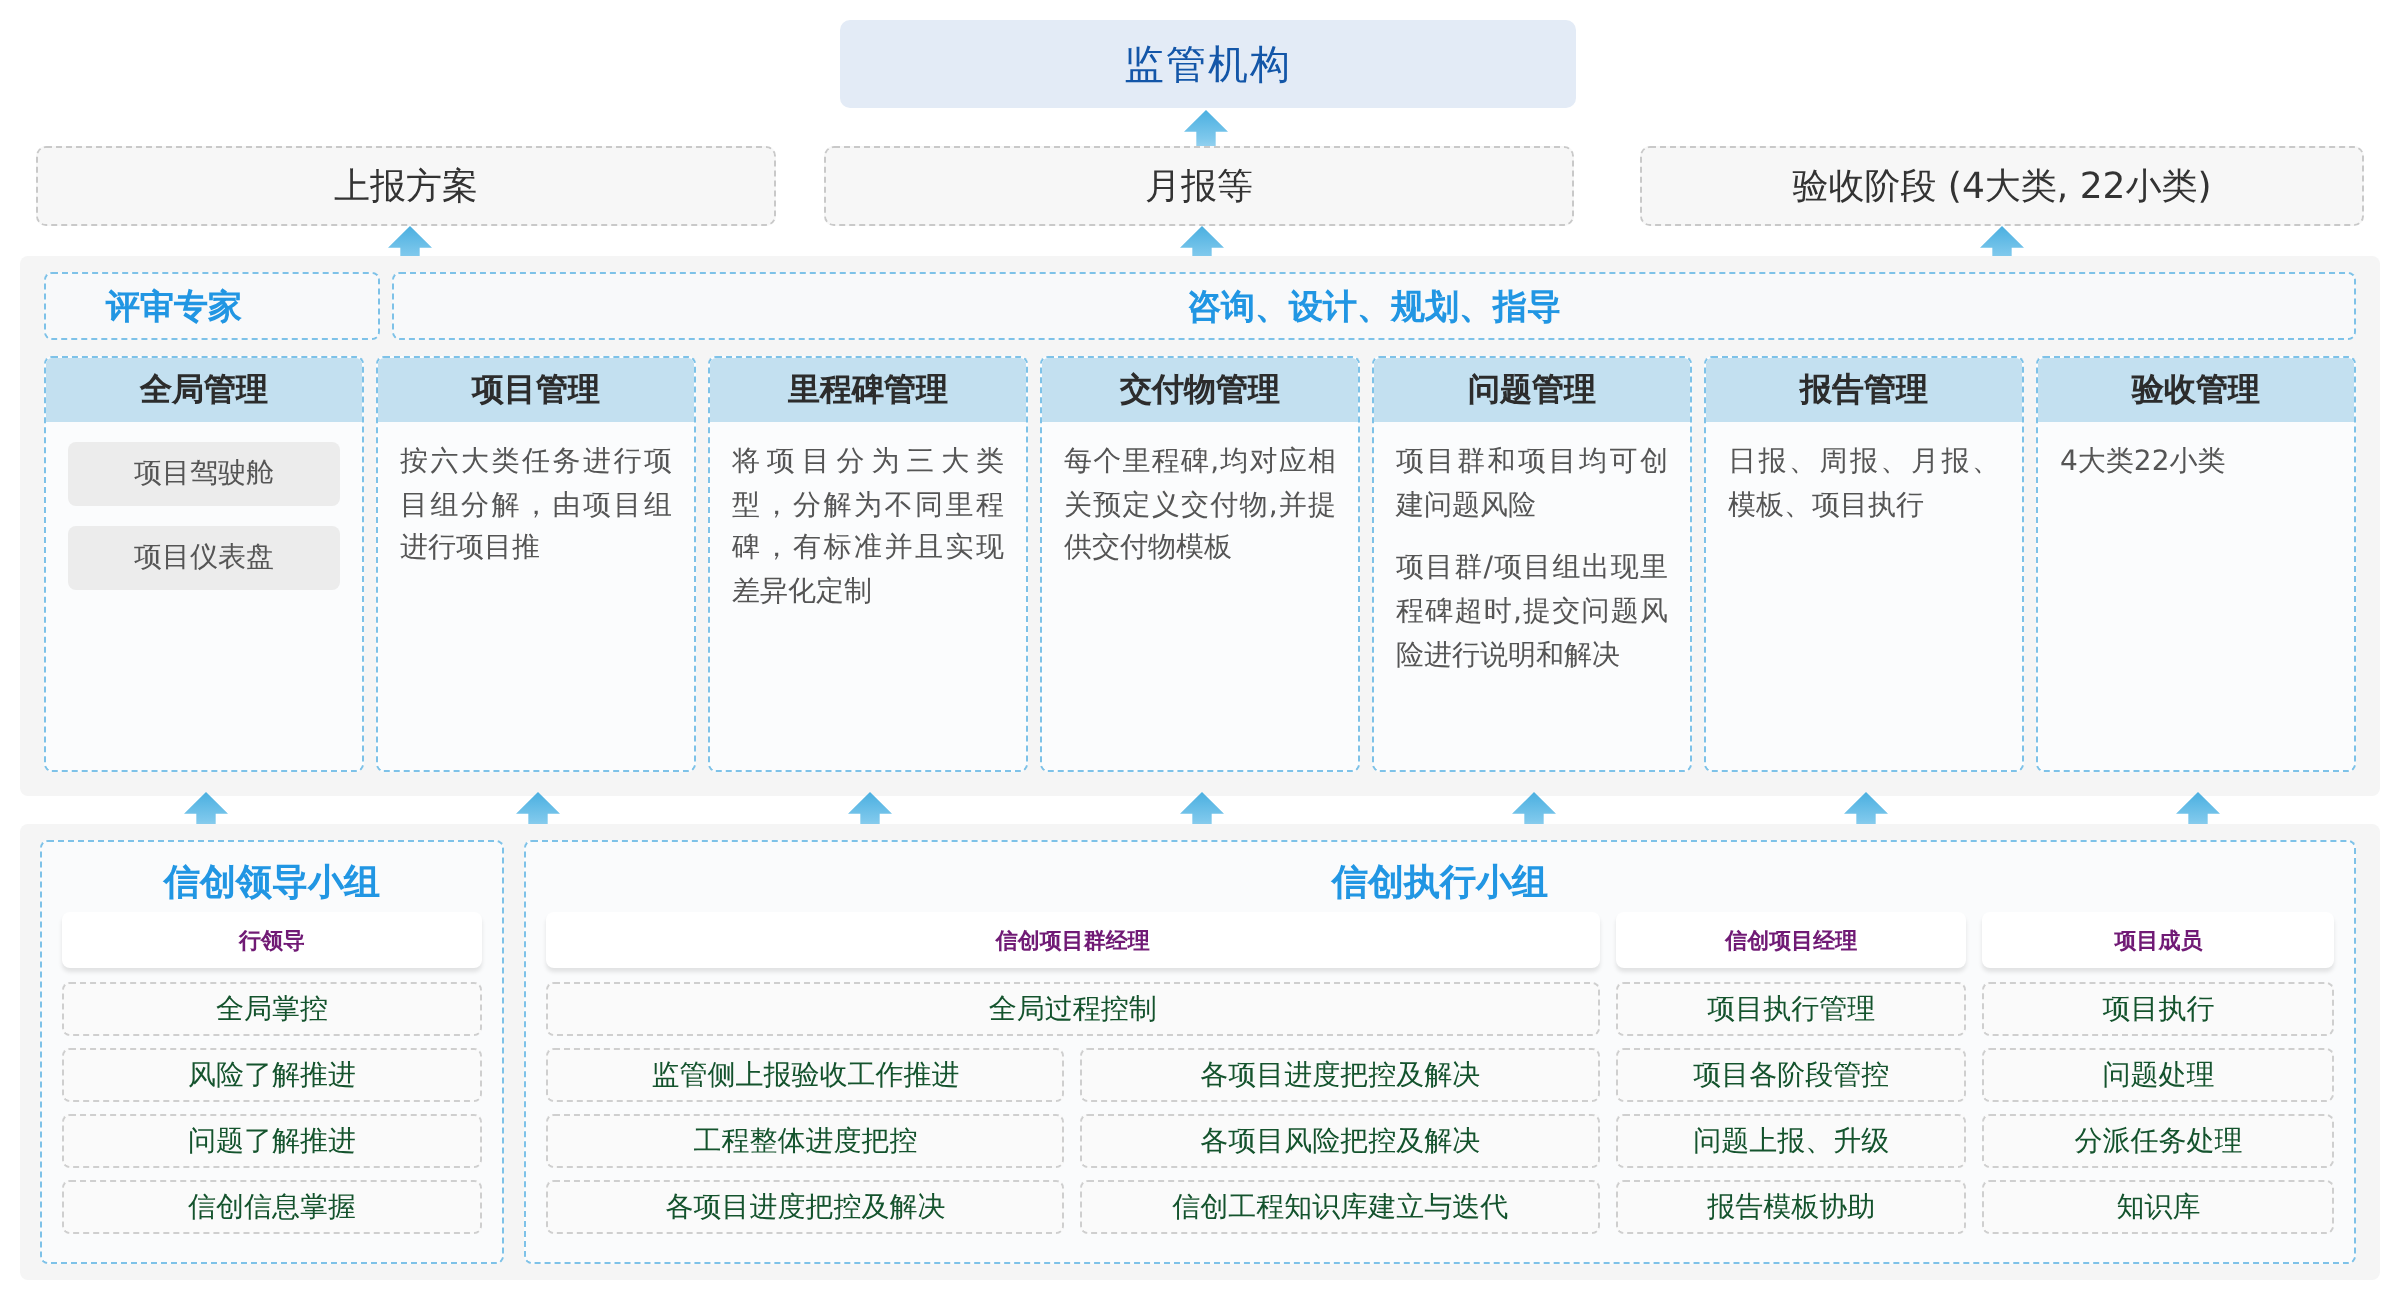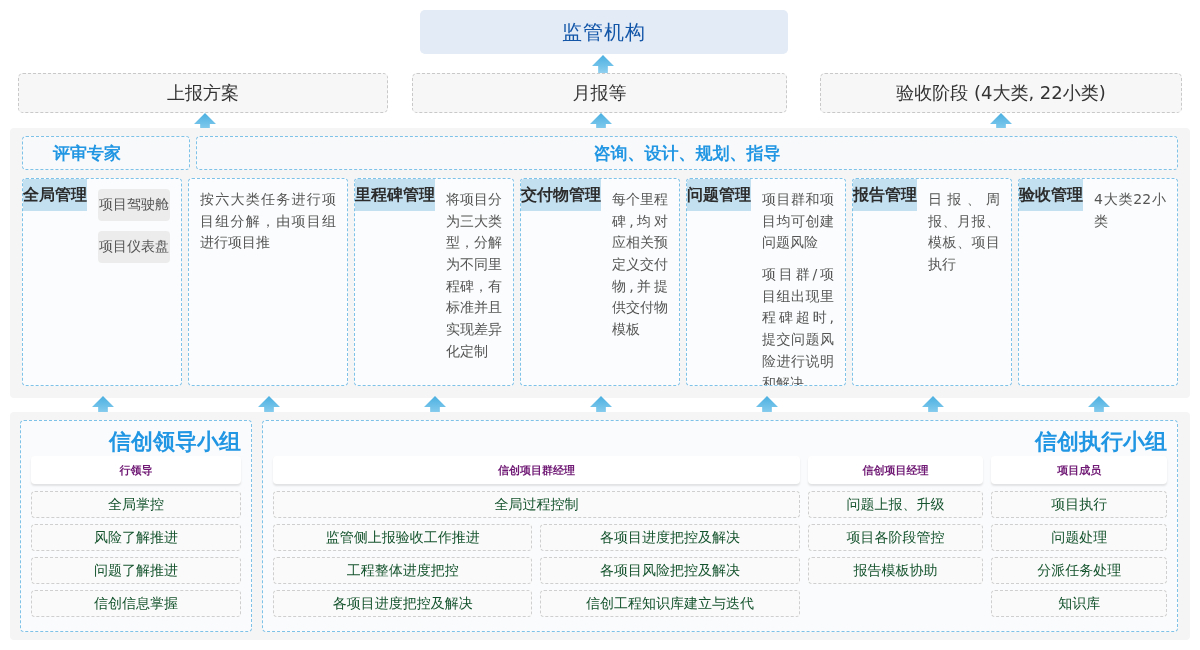--- a/index.html
+++ b/index.html
@@ -69,21 +69,21 @@
   .colrow {
     position: absolute;
     left: 12px; top: 50px; width: 1156px; height: 208px;
     display: flex; gap: 6px;
   }
   .col {
     flex: 1;
     background: #fbfcfd;
     border: 1px dashed #7ec2e8;
     border-radius: 4px;
-    display: flex; flex-direction: row;
+    display: flex; flex-direction: column;
     overflow: hidden;
   }
   .col-head {
     height: 32px;
     background: #c3e0f0;
     display: flex; align-items: center; justify-content: center;
     color: #2c2c2c;
     font-size: 16px; font-weight: bold;
     flex: none;
   }
@@ -120,23 +120,23 @@
     top: 8px; height: 212px;
     background: #fafbfc;
     border: 1px dashed #7ec2e8;
     border-radius: 4px;
     padding: 7px 10px 8px 10px;
   }
   #panel-left  { left: 10px;  width: 232px; }
   #panel-right { left: 252px; width: 916px; }
 
   .panel-title {
-    text-align: right;
+    text-align: center;
     color: #2196e3;
-    font-size: 22px; font-weight: bold;
+    font-size: 18px; font-weight: bold;
     height: 28px; line-height: 28px;
   }
   .grp-head {
     background: #ffffff;
     border-radius: 4px;
     height: 28px;
     display: flex; align-items: center; justify-content: center;
     font-size: 11px; font-weight: bold; color: #701a75;
     box-shadow: 0 2px 2px rgba(0,0,0,0.10);
     margin-bottom: 7px;
@@ -183,20 +183,21 @@
 
       <div class="col">
         <div class="col-head">全局管理</div>
         <div class="col-body">
           <div class="chip">项目驾驶舱</div>
           <div class="chip">项目仪表盘</div>
         </div>
       </div>
 
       <div class="col">
+        <div class="col-head">项目管理</div>
         <div class="col-body">
           <div class="col-para">按六大类任务进行项目组分解，由项目组进行项目推</div>
         </div>
       </div>
 
       <div class="col">
         <div class="col-head">里程碑管理</div>
         <div class="col-body">
           <div class="col-para">将项目分为三大类型，分解为不同里程碑，有标准并且实现差异化定制</div>
         </div>
@@ -270,22 +271,23 @@
             <div>
               <div class="item">各项目进度把控及解决</div>
               <div class="item">各项目风险把控及解决</div>
               <div class="item">信创工程知识库建立与迭代</div>
             </div>
           </div>
         </div>
 
         <div class="rcol">
           <div class="grp-head">信创项目经理</div>
+          <div class="item">项目执行管理</div>
+          <div class="item">项目各阶段管控</div>
           <div class="item">问题上报、升级</div>
-          <div class="item">项目各阶段管控</div>
           <div class="item">报告模板协助</div>
         </div>
 
         <div class="rcol">
           <div class="grp-head">项目成员</div>
           <div class="item">项目执行</div>
           <div class="item">问题处理</div>
           <div class="item">分派任务处理</div>
           <div class="item">知识库</div>
         </div>

